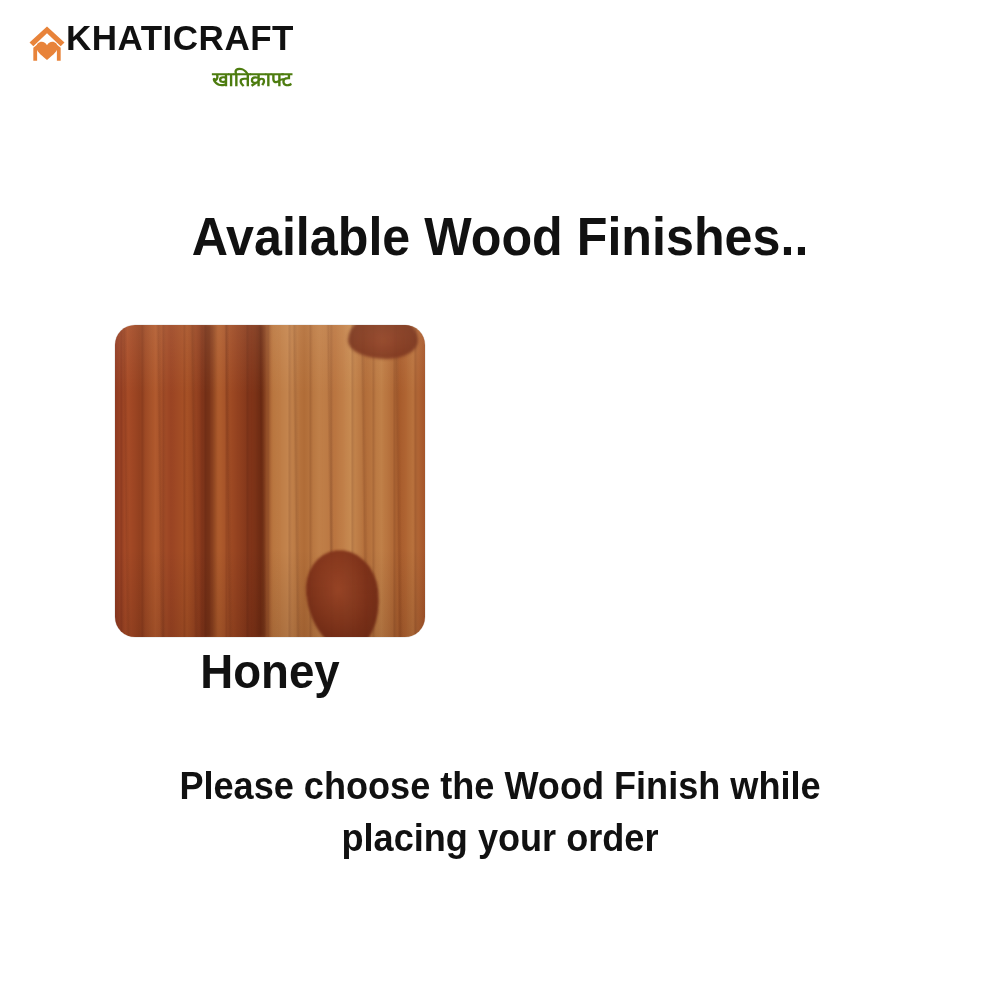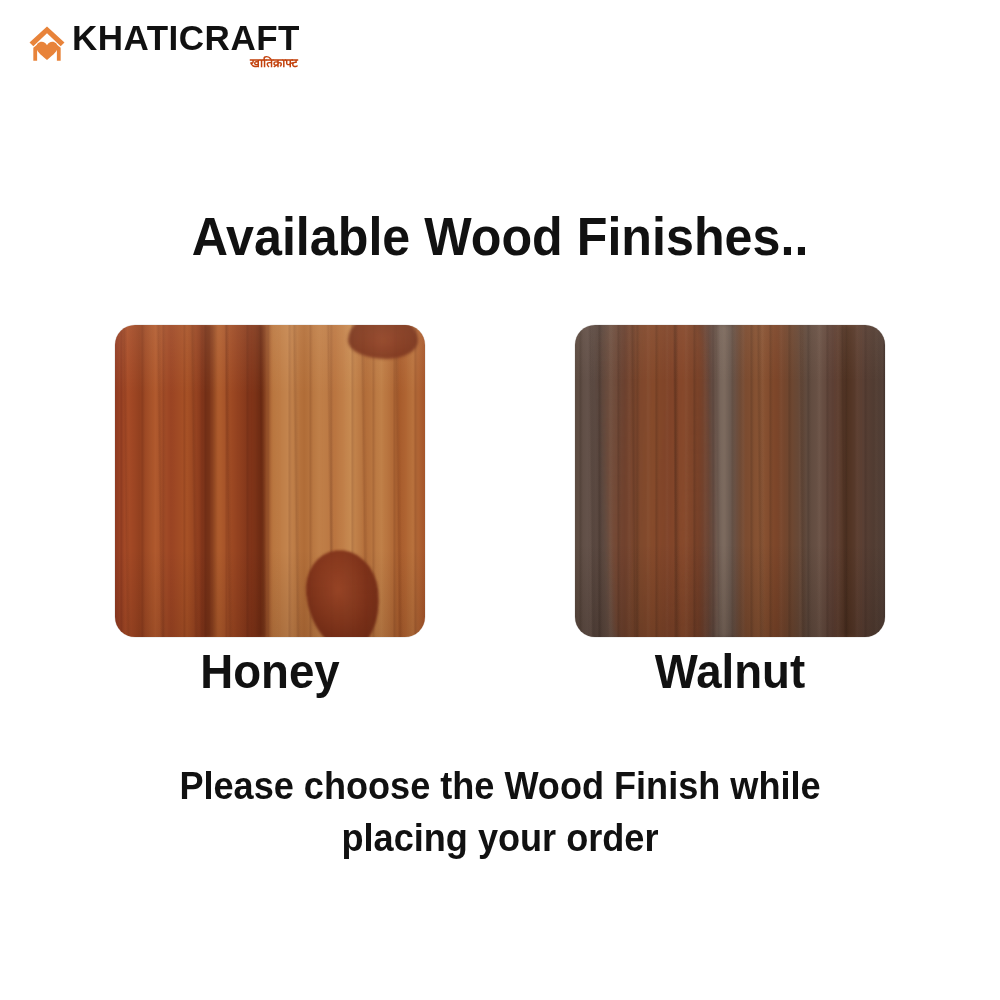--- a/index.html
+++ b/index.html
@@ -20,21 +20,20 @@
     overflow: hidden;
   }
 
   
   .brand {
     position: absolute;
     left: 28px;
     top: 20px;
     display: flex;
     align-items: flex-start;
-    gap: 6px;
   }
   .brand-mark {
     width: 38px;
     height: 40px;
     flex: 0 0 auto;
     margin-top: 4px;
   }
   .brand-text {
     display: flex;
     flex-direction: column;
@@ -45,23 +44,23 @@
     font-family: "Liberation Sans", sans-serif;
     font-weight: bold;
     font-size: 35px;
     letter-spacing: 0.5px;
     color: #111111;
     white-space: nowrap;
   }
   .brand-sub {
     font-family: "DejaVu Sans", sans-serif;
     font-weight: bold;
-    font-size: 12px;
-    color: #c2410c;
-    margin-top: 2px;
+    font-size: 20px;
+    color: #4d7c0f;
+    margin-top: 14px;
     letter-spacing: 0px;
     white-space: nowrap;
     align-self: flex-end;
     padding-right: 2px;
   }
 
   
   .headline {
     position: absolute;
     left: 0;
@@ -355,32 +354,20 @@
         <div class="grain honey-streaks2"></div>
         <div class="honey-dark-band"></div>
         <div class="honey-dark-band2"></div>
         <div class="honey-knot1"></div>
         <div class="honey-knot2"></div>
         <div class="grain honey-sheen"></div>
       </div>
       <div class="swatch-label">Honey</div>
     </div>
 
-    <div class="swatch-cell walnut">
-      <div class="swatch">
-        <div class="grain walnut-base"></div>
-        <div class="walnut-curve"></div>
-        <div class="grain walnut-streaks"></div>
-        <div class="grain walnut-streaks2"></div>
-        <div class="walnut-lightband"></div>
-        <div class="walnut-darkband"></div>
-        <div class="grain walnut-sheen"></div>
-      </div>
-      <div class="swatch-label">Walnut</div>
-    </div>
 
   </div>
 
   <div class="note">
     <span>Please choose the Wood Finish while</span>
     <span>placing your order</span>
   </div>
 
 </div>
 

